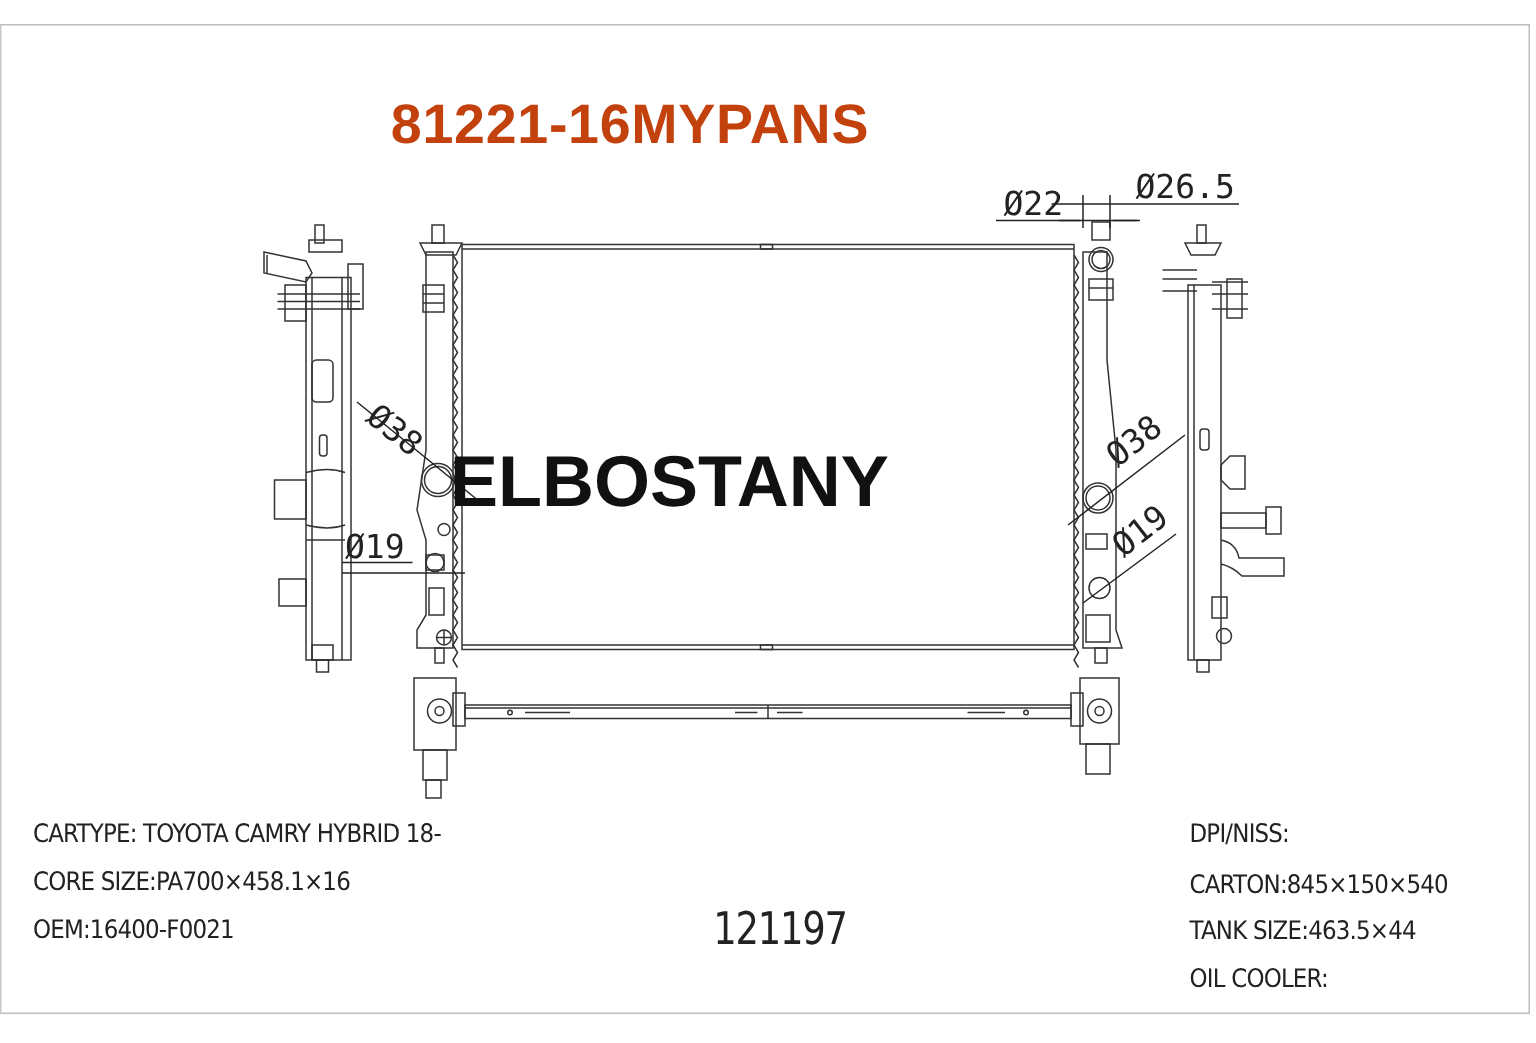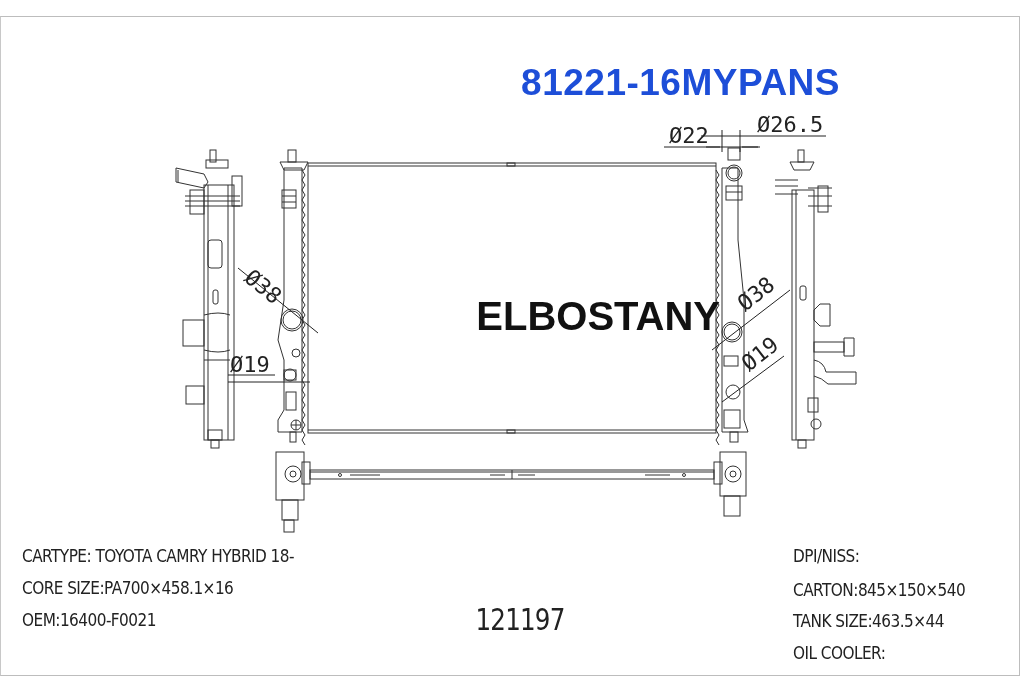--- a/index.html
+++ b/index.html
@@ -1,24 +1,24 @@
 <!DOCTYPE html>
 <html><head>
 <meta charset="utf-8">
 <style>
   html, body { margin: 0; padding: 0; background: #ffffff; }
   body { width: 1024px; height: 695px; position: relative; overflow: hidden;
          font-family: "Liberation Sans", sans-serif; color: #111; }
   .frame { position: absolute; left: 0; top: 16px; width: 1020px; height: 660px;
            border: 1px solid #bdbdbd; border-left-color: #c8c8c8; box-sizing: border-box; }
-  .part-number { position: absolute; left: 0; width: 840px; top: 62px; text-align: right;
+  .part-number { position: absolute; left: 0; width: 840px; top: 62px; text-align: center;
                  font-family: "Liberation Sans", sans-serif; font-weight: bold; font-size: 37px;
-                 letter-spacing: 0.5px; color: #1d4ed8; }
-  .brand { position: absolute; left: 300px; width: 420px; top: 294px; text-align: right;
-           font-family: "Liberation Sans", sans-serif; font-weight: bold; font-size: 40px; color: #111; }
+                 letter-spacing: 0.5px; color: #c2410c; }
+  .brand { position: absolute; left: 300px; width: 420px; top: 294px; text-align: left;
+           font-family: "Liberation Sans", sans-serif; font-weight: bold; font-size: 48px; color: #111; }
   .drawing { position: absolute; left: 0; top: 0; }
   .spec { position: absolute; font-family: "DejaVu Sans", sans-serif; font-size: 17px;
           color: #222; letter-spacing: -0.6px; transform: scaleX(0.9); transform-origin: left top;
           white-space: nowrap; }
   .code { position: absolute; left: 420px; width: 200px; top: 602px; text-align: center;
           font-family: "DejaVu Sans", sans-serif; font-size: 30px; color: #222;
           transform: scaleX(0.82); letter-spacing: -1px; }
   .dim { font-family: "DejaVu Sans Mono", monospace; font-size: 22px; fill: #222; }
 </style>
 </head>

